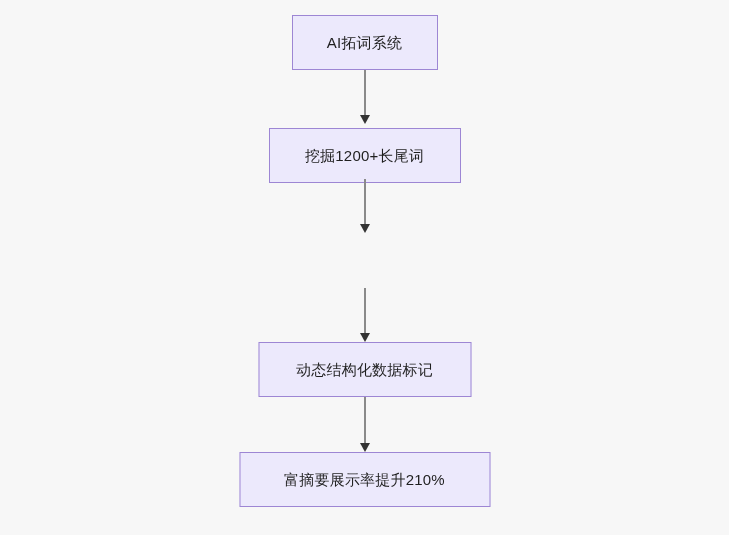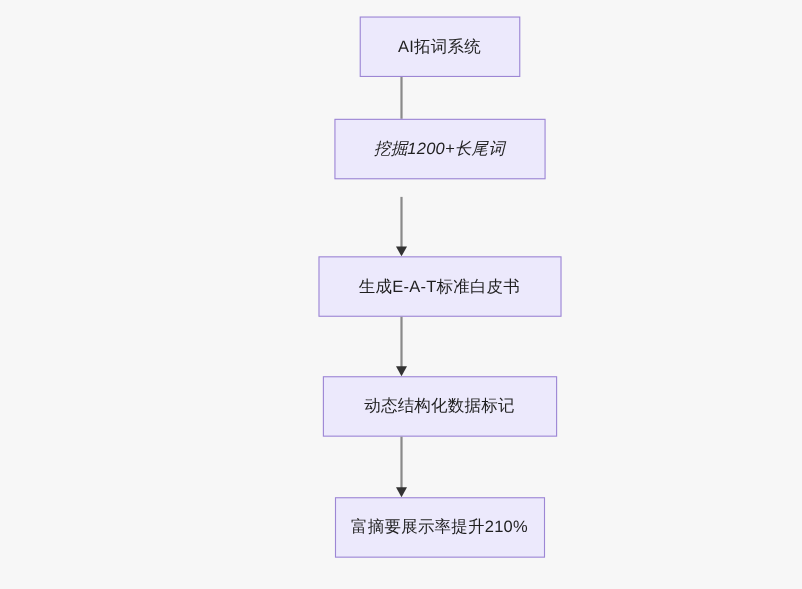--- a/index.html
+++ b/index.html
@@ -23,36 +23,35 @@
     box-sizing: border-box;
     display: flex;
     align-items: center;
     justify-content: center;
     background: #ece9fc;
     border: 1.6px solid #9d86d4;
     border-radius: 0;
     height: 55px;
     left: 50%;
     transform: translateX(-50%);
-    margin-left: 35px;
   }
   .node-label {
     font-size: 15px;
     line-height: 1;
     color: #1f1f1f;
     letter-spacing: 0.2px;
     white-space: nowrap;
     font-family: "Liberation Sans", "DejaVu Sans", sans-serif;
   }
   
   .node-1 { width: 146px; top: 15px; }
-  .node-2 { width: 192px; top: 108px; font-style: italic; }
+  .node-2 { width: 192px; top: 128px; }
   .node-3 { width: 221px; top: 233px; }
   .node-4 { width: 213px; top: 342px; align-items: center; }
-  .node-5 { width: 191px; top: 452px; }
+  .node-5 { width: 251px; top: 452px; }
 
   .connector {
     position: absolute;
     left: 50%;
     transform: translateX(-50%);
     width: 14px;
   }
   .connector .line {
     position: absolute;
     left: 50%;
@@ -97,23 +96,20 @@
 
   <div class="node node-2">
     <span class="node-label">挖掘1200+长尾词</span>
   </div>
 
   <div class="connector conn-2">
     <div class="line"></div>
     <div class="arrowhead"></div>
   </div>
 
-  <div class="node node-3">
-    <span class="node-label">生成E-A-T标准白皮书</span>
-  </div>
 
   <div class="connector conn-3">
     <div class="line"></div>
     <div class="arrowhead"></div>
   </div>
 
   <div class="node node-4">
     <span class="node-label">动态结构化数据标记</span>
   </div>
 

